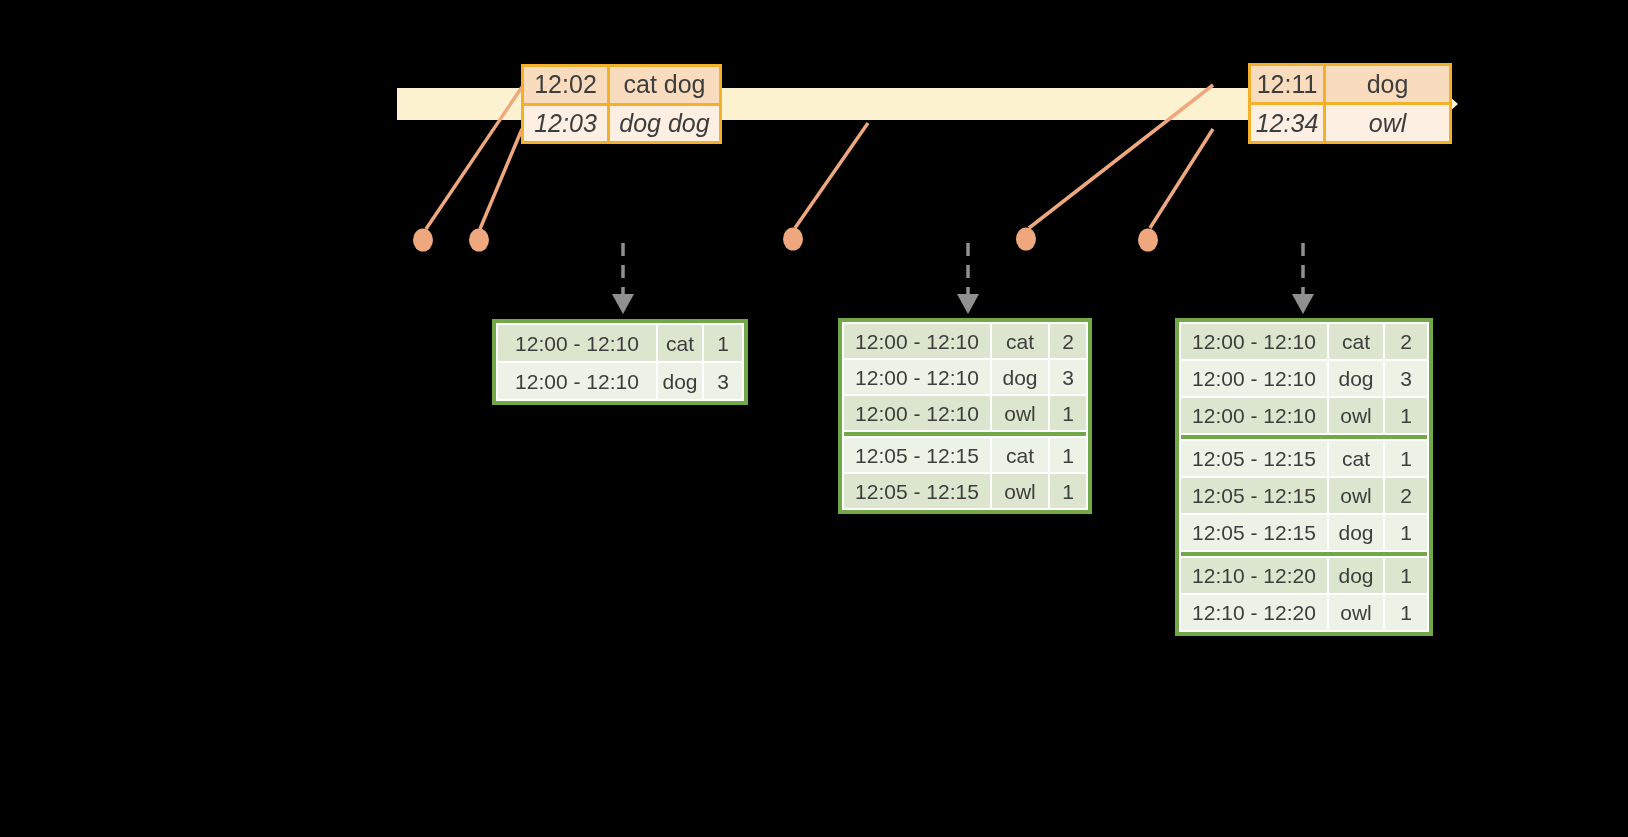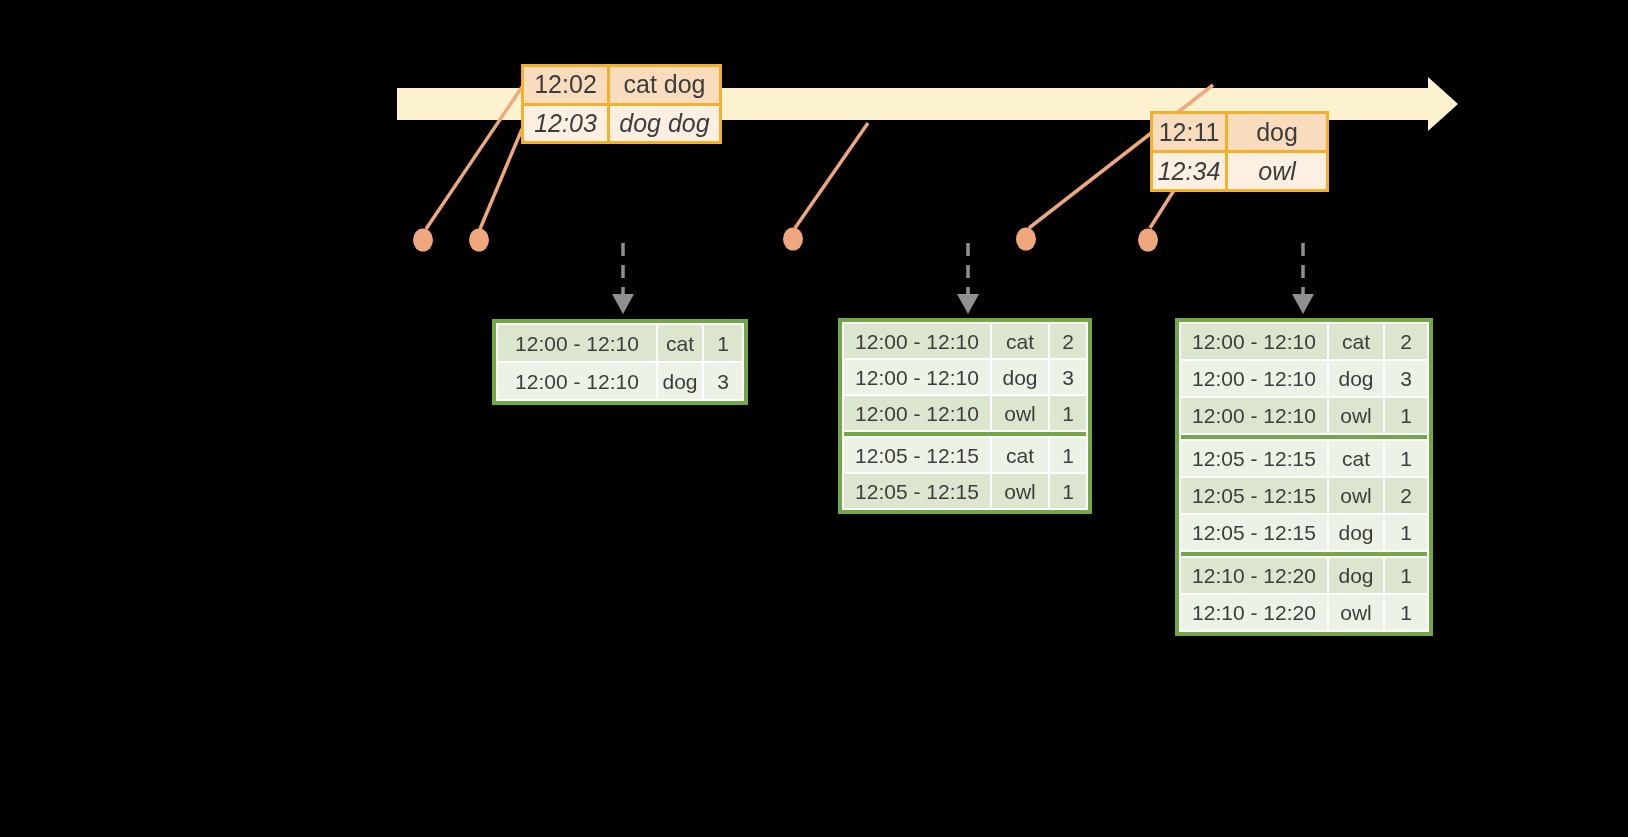--- a/index.html
+++ b/index.html
@@ -88,21 +88,21 @@
   </svg>
 
   <div class="etable" style="left:521px;top:64px;width:201px;height:80px;grid-template-columns:83px 1fr;grid-template-rows:1fr 1fr;">
     <div class="cell row-dark">12:02</div>
     <div class="cell row-dark">cat dog</div>
     <div class="cell row-light">12:03</div>
     <div class="cell row-light">dog dog</div>
   </div>
 
 
-  <div class="etable" style="left:1150px;top:63px;width:179px;height:81px;grid-template-columns:72px 1fr;grid-template-rows:1fr 1fr;margin-top:48px;">
+  <div class="etable" style="left:1248px;top:63px;width:204px;height:81px;grid-template-columns:72px 1fr;grid-template-rows:1fr 1fr;">
     <div class="cell row-dark">12:11</div>
     <div class="cell row-dark">dog</div>
     <div class="cell row-light">12:34</div>
     <div class="cell row-light">owl</div>
   </div>
 
   <div class="gtable" style="left:492px;top:319px;width:256px;">
     <div class="grow shade-dark" style="grid-template-columns:158px 44px 1fr;height:36px;">
       <div class="cell">12:00 - 12:10</div>
       <div class="cell">cat</div>

